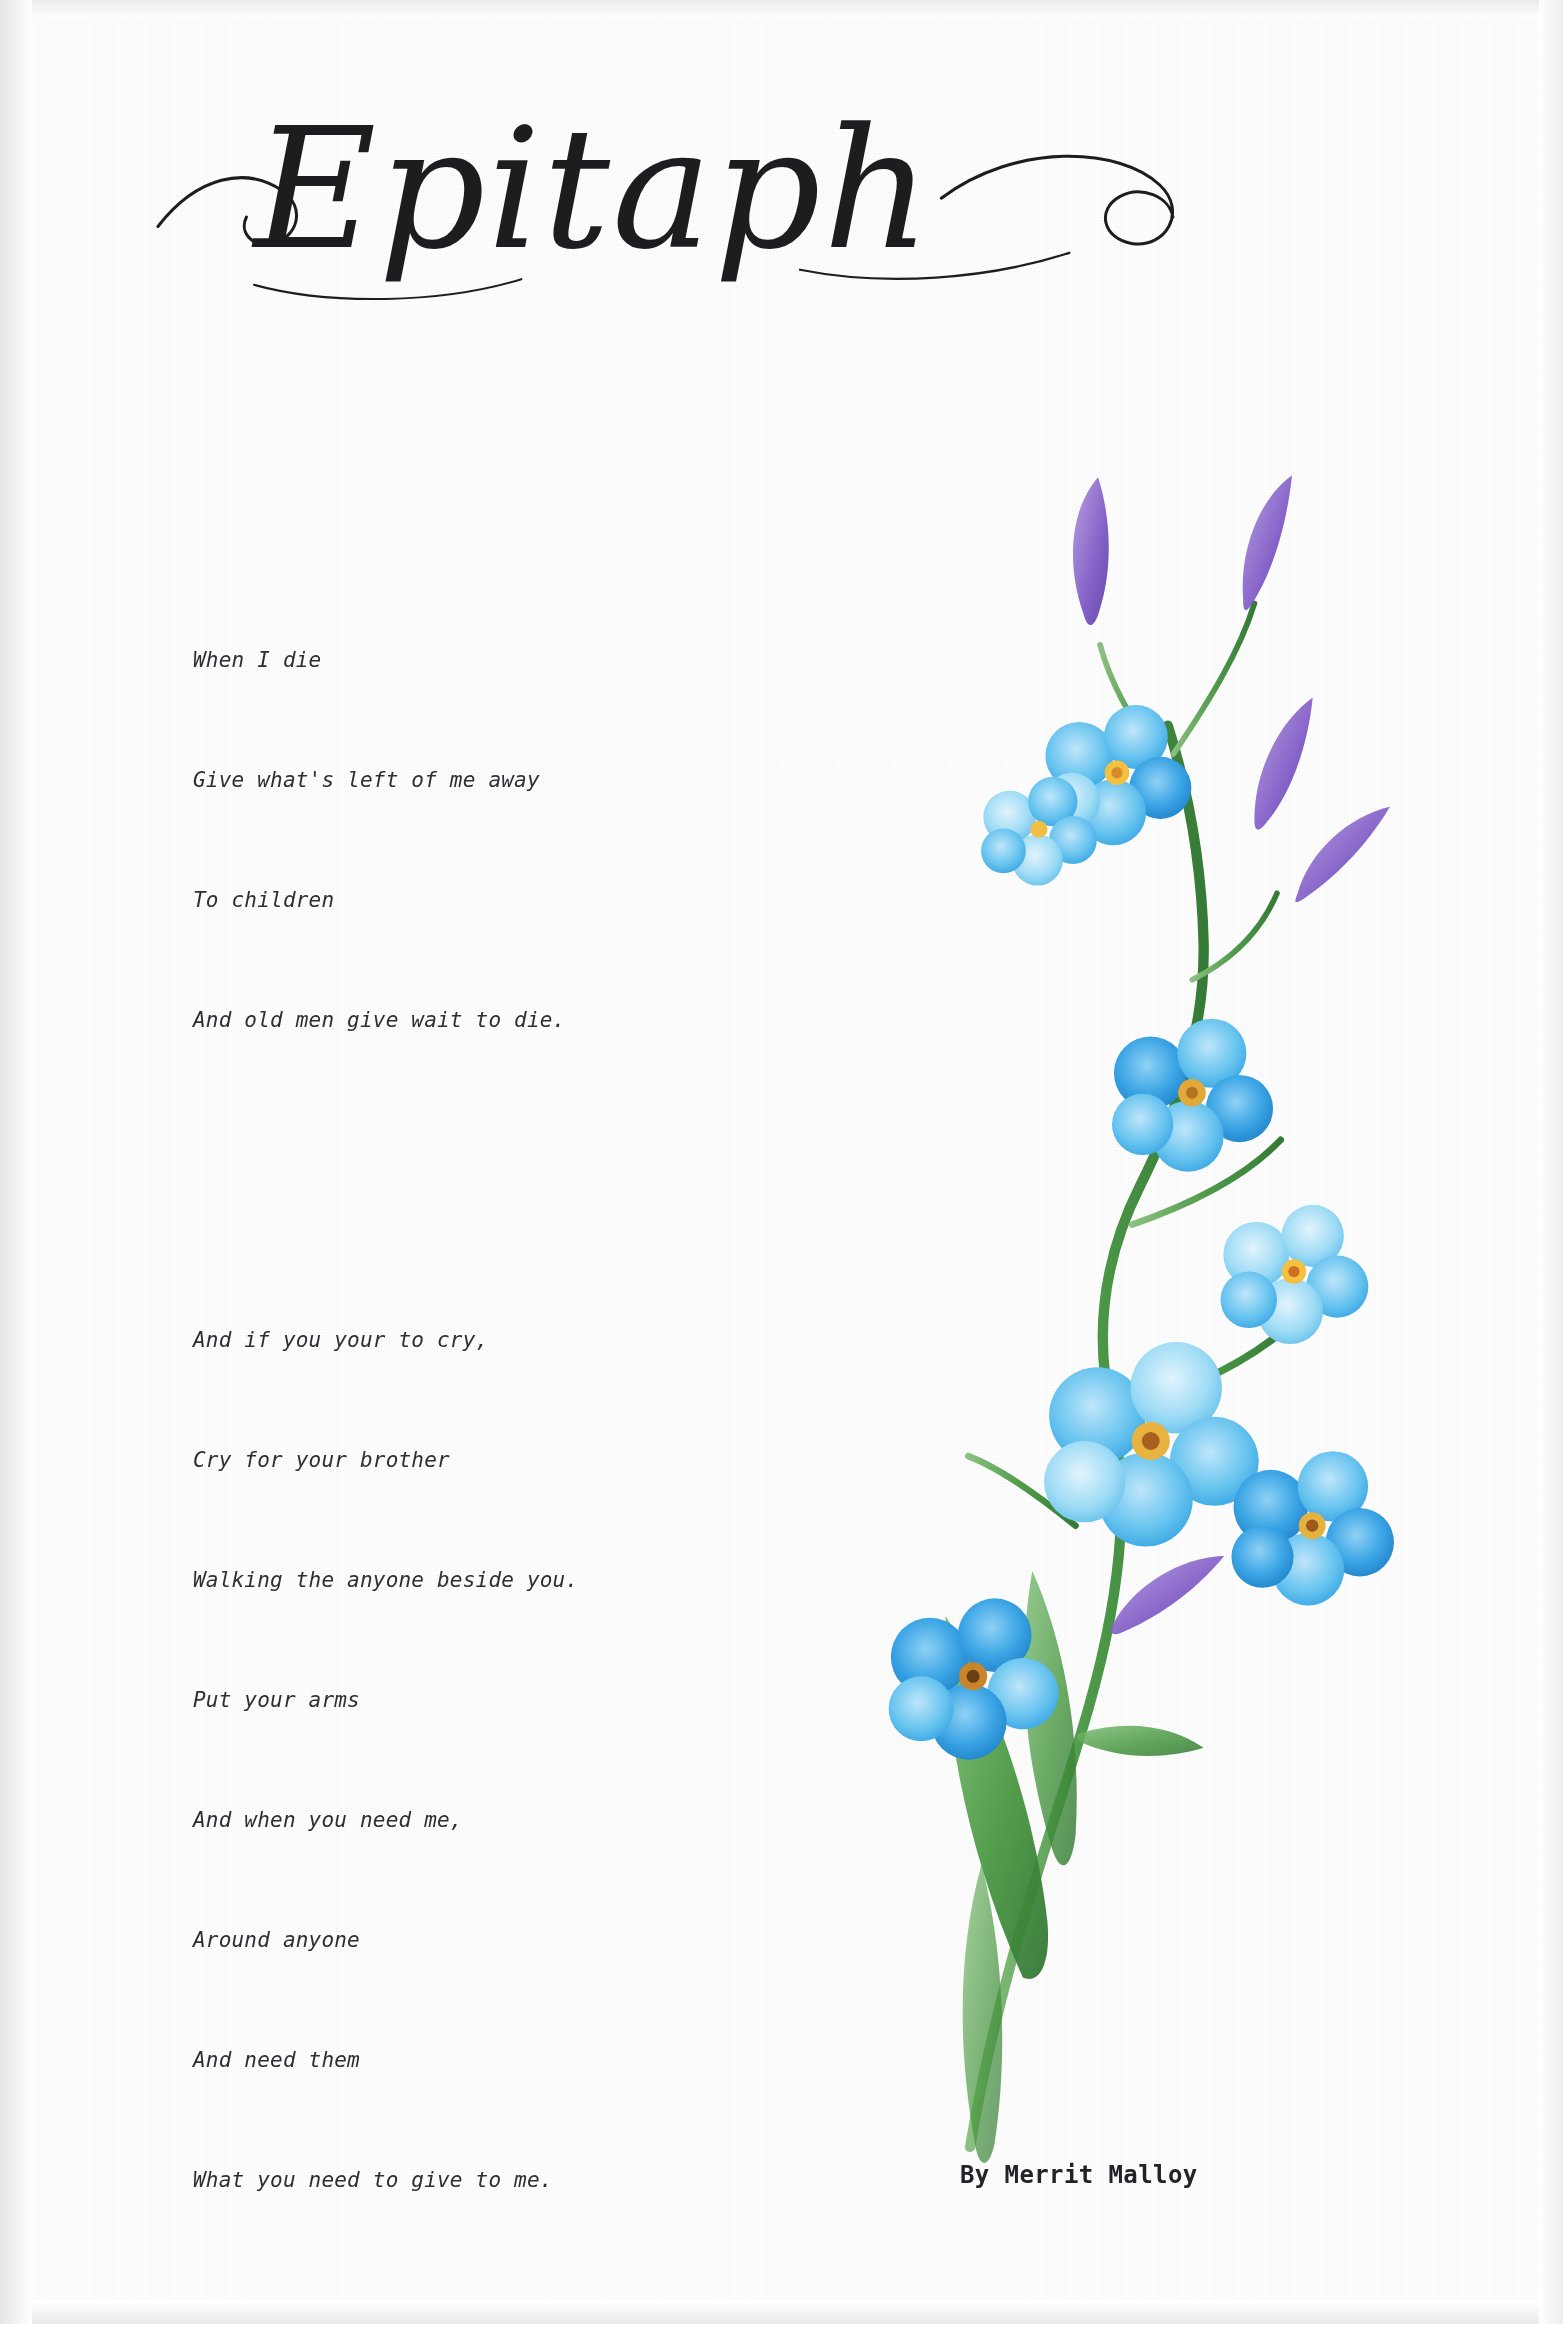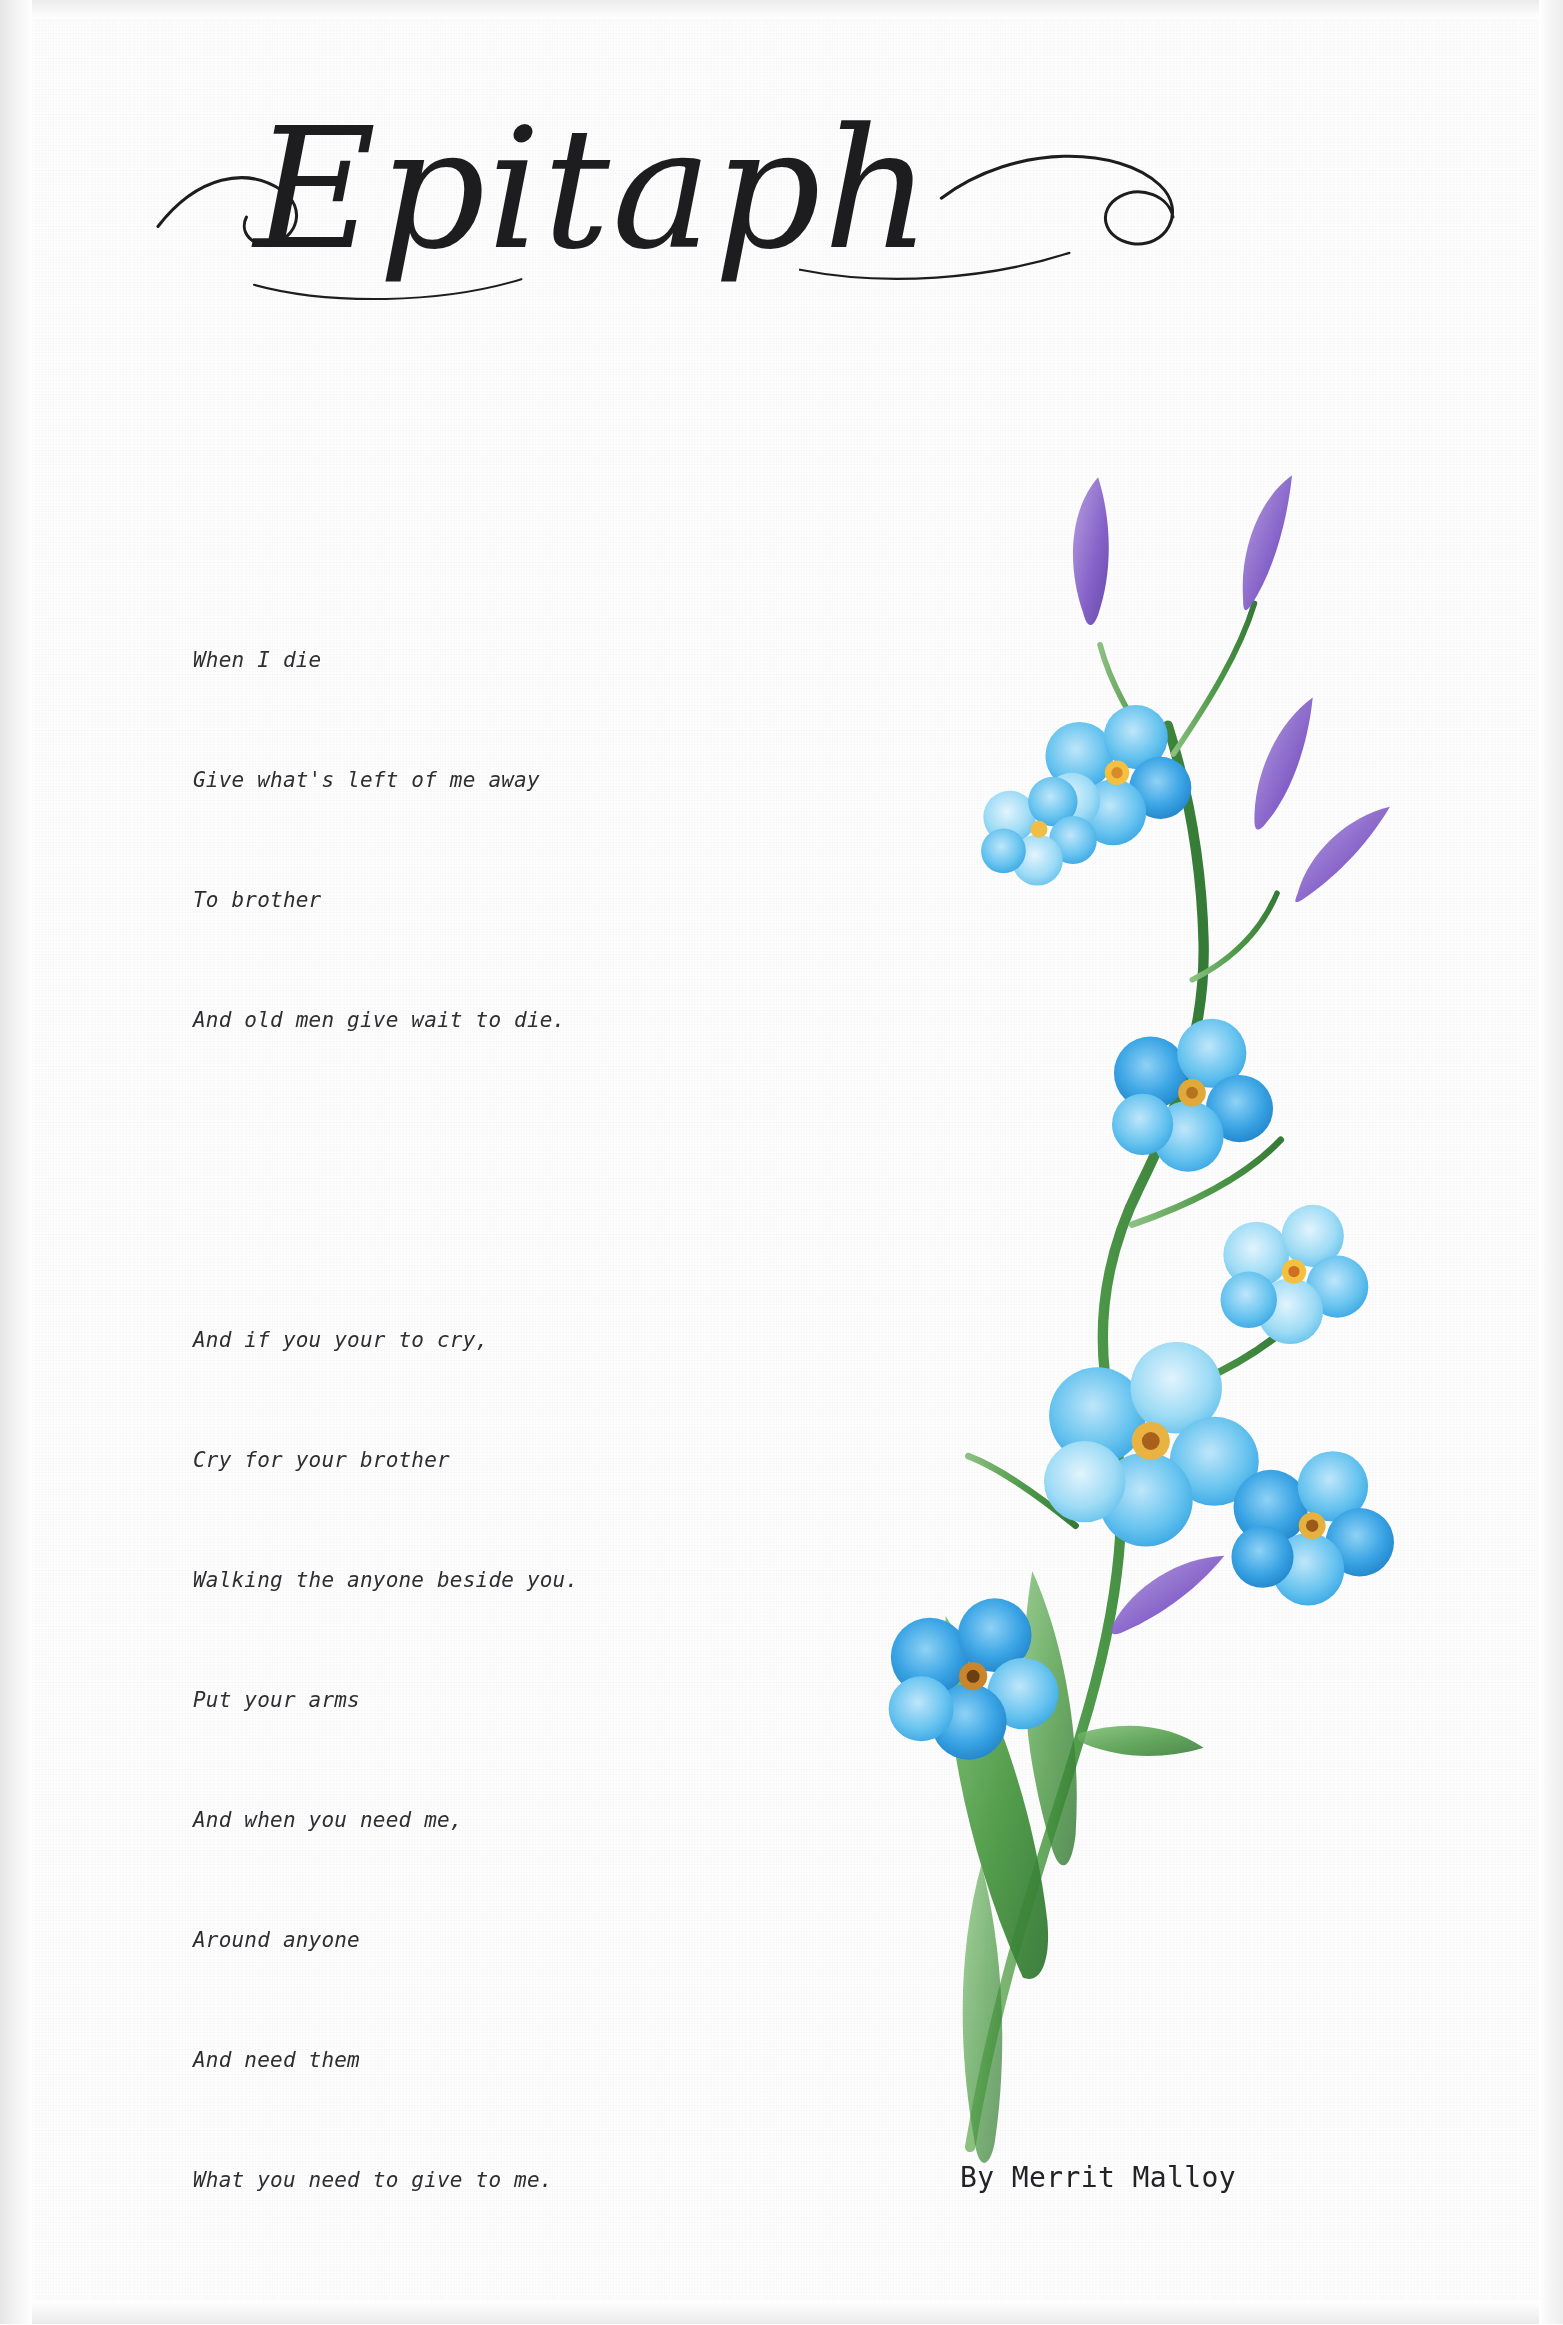--- a/index.html
+++ b/index.html
@@ -80,22 +80,22 @@
     margin: 0 0 40px 0;
   }
   .stanza:last-child { margin-bottom: 0; }
   .line { display: block; font-style: italic; }
 
   .credit {
     position: absolute;
     left: 960px;
     top: 2161px;
     font-family: "DejaVu Sans Mono", monospace;
-    font-weight: normal;
-    font-size: 28px;
+    font-weight: bold;
+    font-size: 24px;
     color: #232327;
     letter-spacing: 0.4px;
   }
 
   .art {
     position: absolute;
     left: 829px;
     top: 377px;
     width: 640px;
     height: 1808px;
@@ -253,21 +253,21 @@
       </g>
 
       <path d="M268 1440 C 316 1426, 364 1432, 398 1456 C 352 1470, 306 1466, 272 1452 C 262 1448, 262 1442, 268 1440 Z" fill="url(#leafGreen)" opacity="0.85"></path>
     </svg>
   </div>
 
   <div class="poem">
     <div class="stanza">
       <span class="line">When I die</span>
       <span class="line">Give what's left of me away</span>
-      <span class="line">To brother</span>
+      <span class="line">To children</span>
       <span class="line">And old men give wait to die.</span>
     </div>
     <div class="stanza">
       <span class="line">And if you your to cry,</span>
       <span class="line">Cry for your brother</span>
       <span class="line">Walking the anyone beside you.</span>
       <span class="line">Put your arms</span>
       <span class="line">And when you need me,</span>
       <span class="line">Around anyone</span>
       <span class="line">And need them</span>

